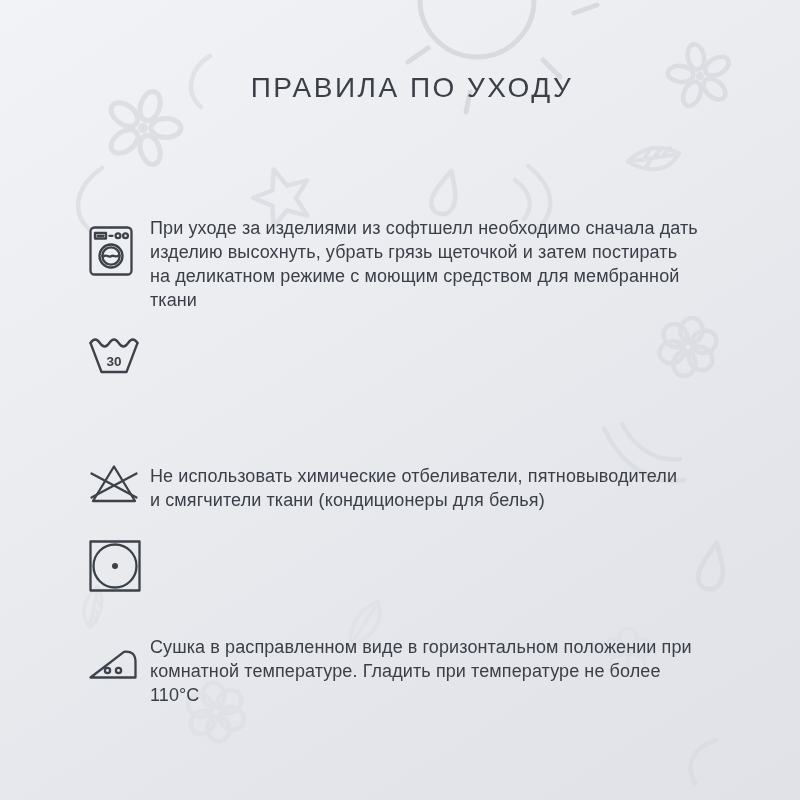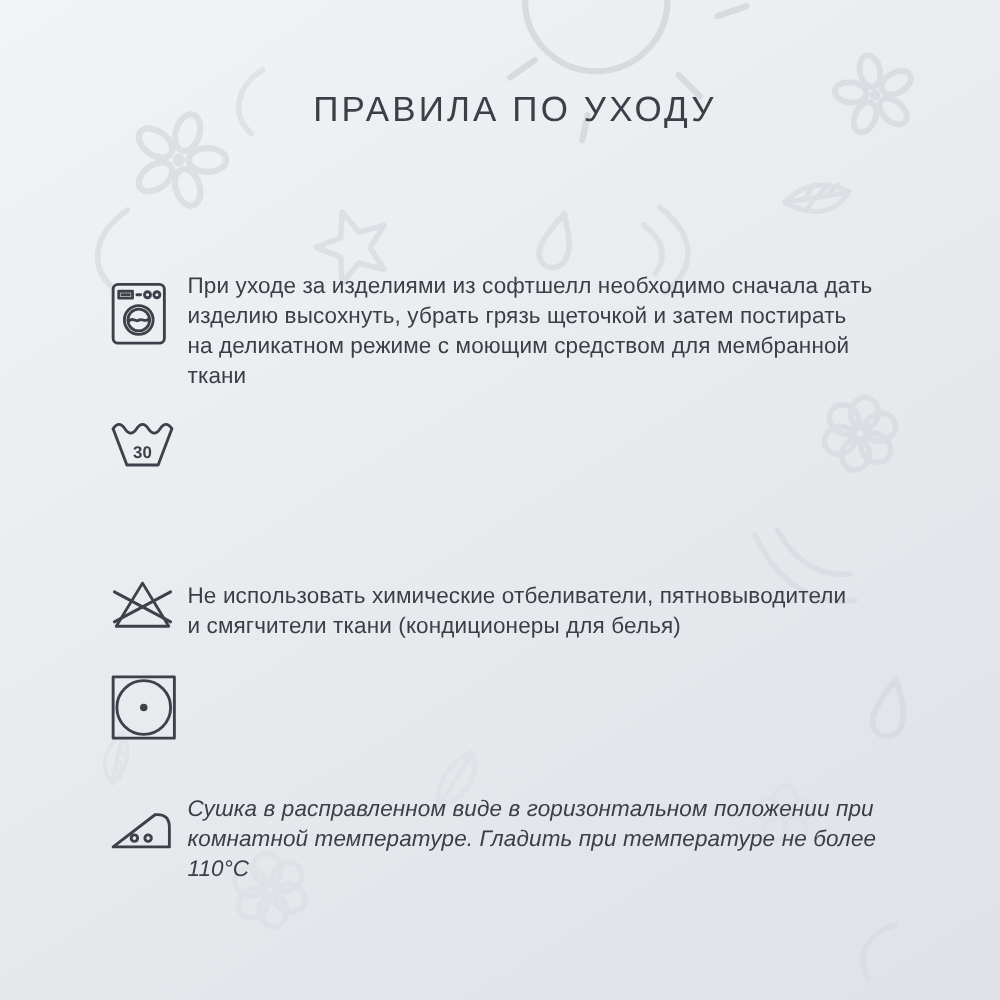--- a/index.html
+++ b/index.html
@@ -18,21 +18,21 @@
   .care-icon{flex:0 0 50px;width:50px;margin-right:12px;text-align:center;}
   .care-icon svg{display:block;}
   .care-text{
     font-size:18px;line-height:24px;color:#3a3f47;font-weight:500;
     letter-spacing:0.1px;
   }
   .row-1{top:216px;} .row-1 .care-icon{transform:translateY(9px);}  .row-1 .care-text{width:548px;}
   .row-2{top:338px;} .row-2 .care-icon{transform:translateY(-4px);} .row-2 .care-text{width:500px;}
   .row-3{top:464px;} .row-3 .care-icon{transform:translateY(-3px);} .row-3 .care-text{width:540px;}
   .row-4{top:538px;} .row-4 .care-icon{transform:translateY(0);}    .row-4 .care-text{width:540px;padding-top:18px;}
-  .row-5{top:630px;font-style:italic;} .row-5 .care-icon{transform:translateY(11px);} .row-5 .care-text{width:560px;padding-top:5px;}
+  .row-5{top:630px;} .row-5 .care-icon{transform:translateY(11px);} .row-5 .care-text{width:560px;padding-top:5px;}
 </style>
 </head>
 <body>
 
 <div class="poster">
 
   <svg class="doodles" width="800" height="800" viewBox="0 0 800 800" fill="none" stroke="#d2d4da" stroke-linecap="round" stroke-linejoin="round">
 
     <g opacity="0.75" stroke-width="5">
       <circle cx="477" cy="0" r="57"></circle>

